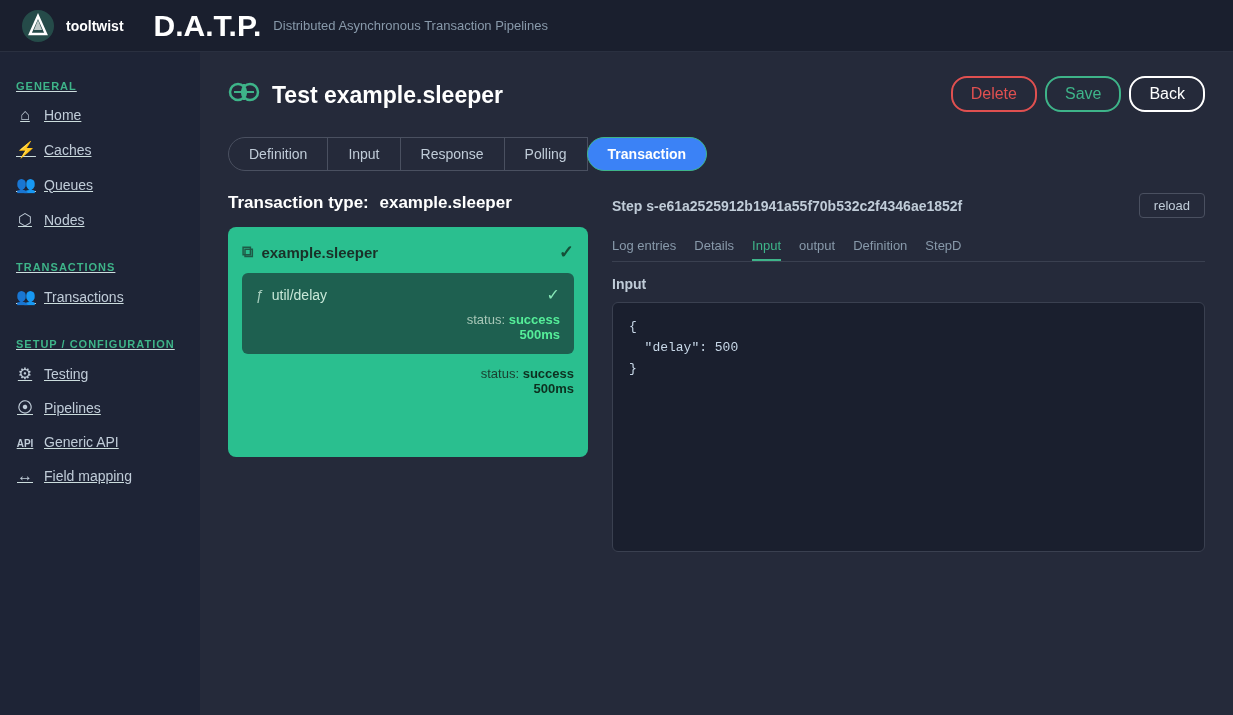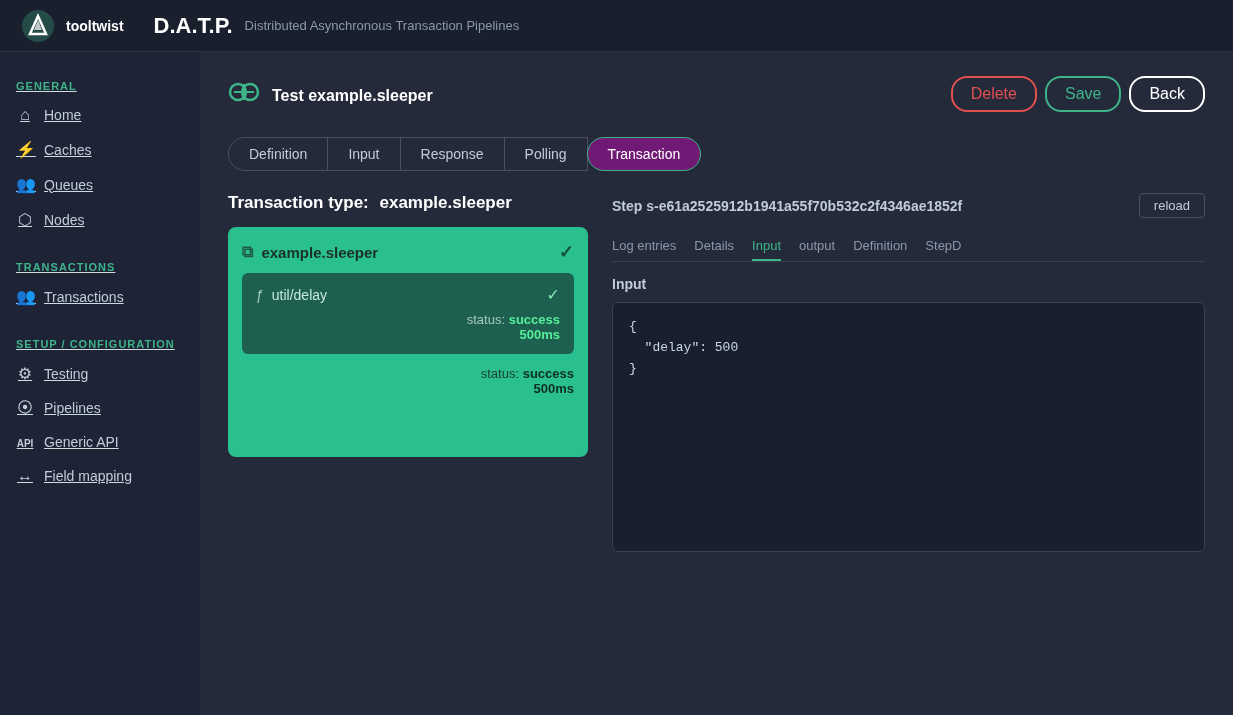--- a/index.html
+++ b/index.html
@@ -25,21 +25,21 @@
       width: 36px;
       height: 36px;
     }
     .logo-name {
       color: #ffffff;
       font-size: 14px;
       font-weight: 600;
     }
     .app-title {
       color: #ffffff;
-      font-size: 22px;
+      font-size: 30px;
       font-weight: 700;
       margin-right: 12px;
     }
     .app-subtitle {
       color: #8899aa;
       font-size: 13px;
     }
 
     
     .main-layout {
@@ -96,21 +96,21 @@
       display: flex;
       align-items: center;
       gap: 12px;
     }
     .page-title-icon {
       font-size: 28px;
       color: #3eb489;
     }
     .page-title {
       color: #ffffff;
-      font-size: 16px;
+      font-size: 23px;
       font-weight: 600;
     }
     .header-buttons {
       display: flex;
       flex-direction: column;
       align-items: flex-end;
       gap: 8px;
     }
     .btn-row {
       display: flex;
@@ -158,24 +158,24 @@
       border: 1px solid #4a5060;
       color: #c0ccd8;
       cursor: pointer;
       font-size: 14px;
       background: transparent;
       margin-right: -1px;
     }
     .tab:first-child { border-radius: 20px 0 0 20px; }
     .tab:last-child { border-radius: 0 20px 20px 0; }
     .tab.active {
-      background: #701a75;
+      background: #3b82f6;
       border-color: #3eb489;
       color: #ffffff;
-      font-weight: 400;
+      font-weight: 700;
       border-radius: 20px;
       z-index: 1;
     }
 
     
     .transaction-content {
       display: flex;
       gap: 24px;
     }
     .left-panel { flex: 0 0 360px; }

